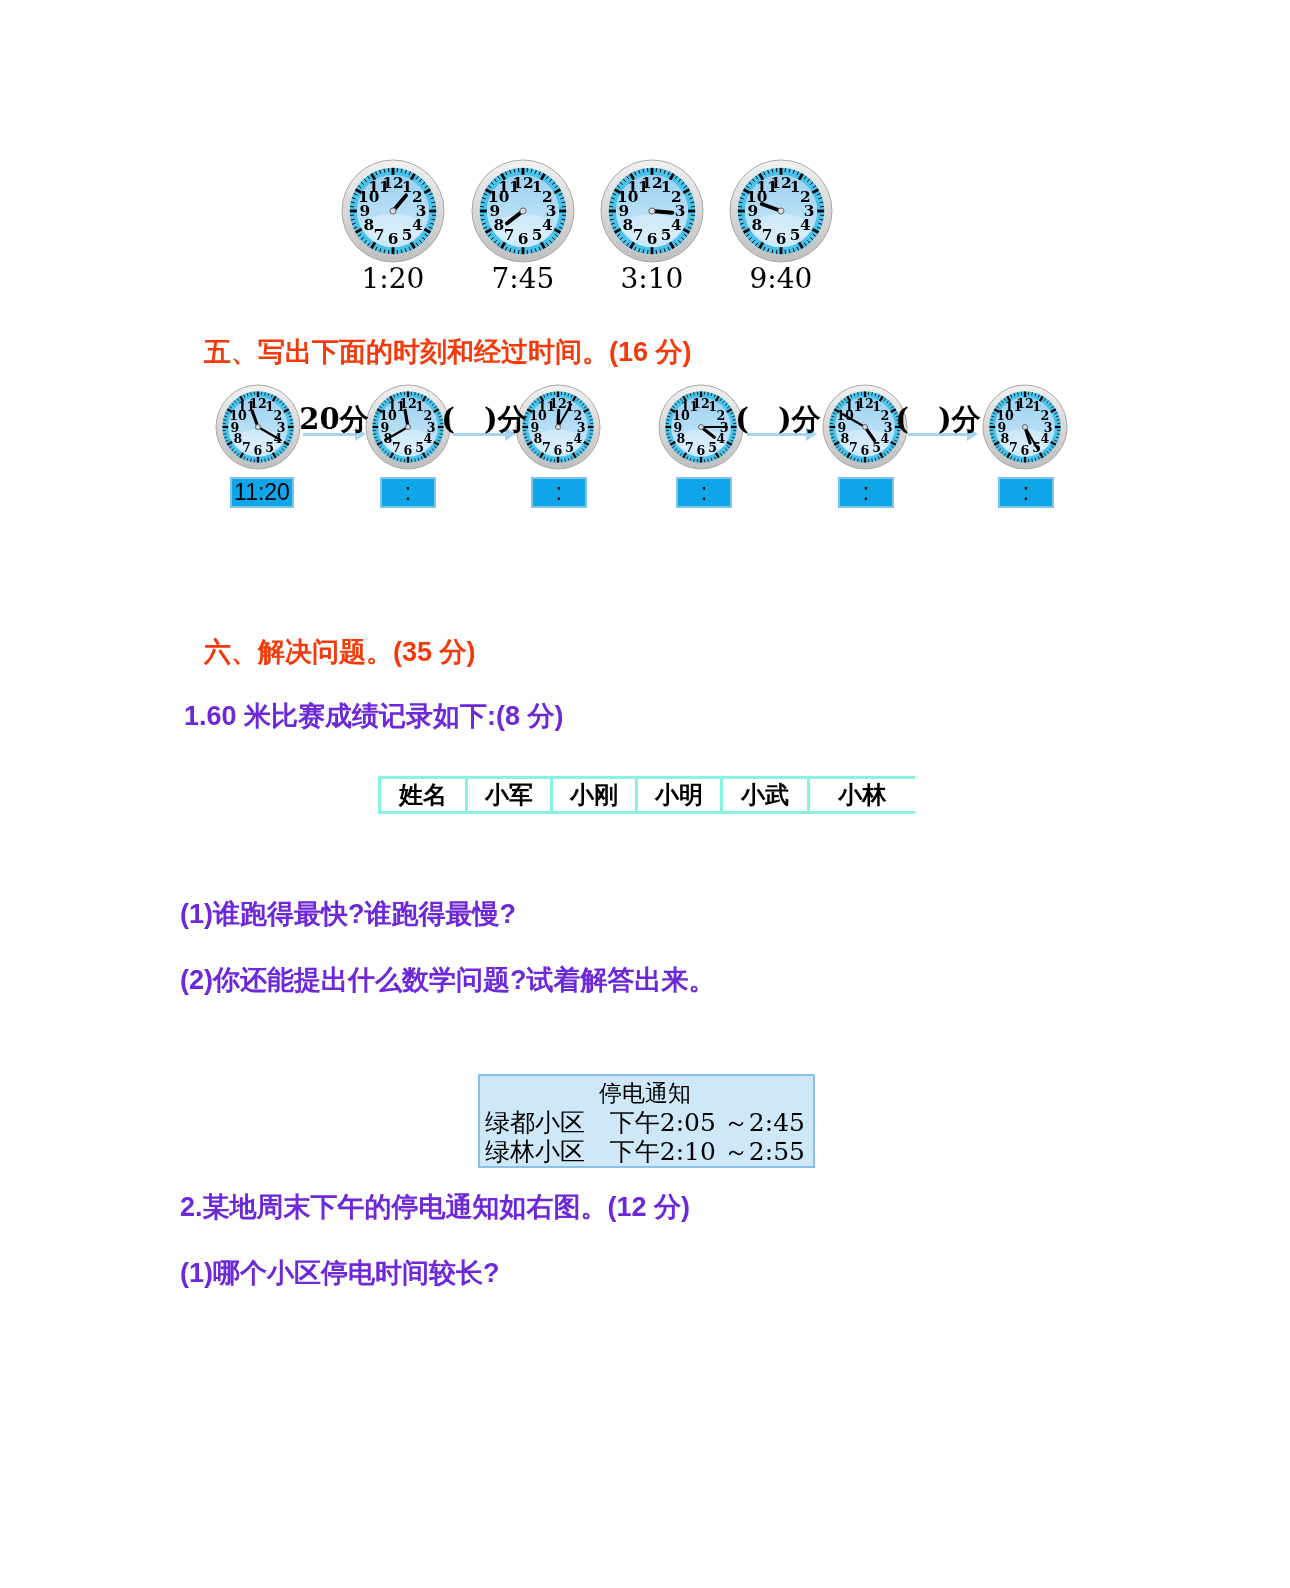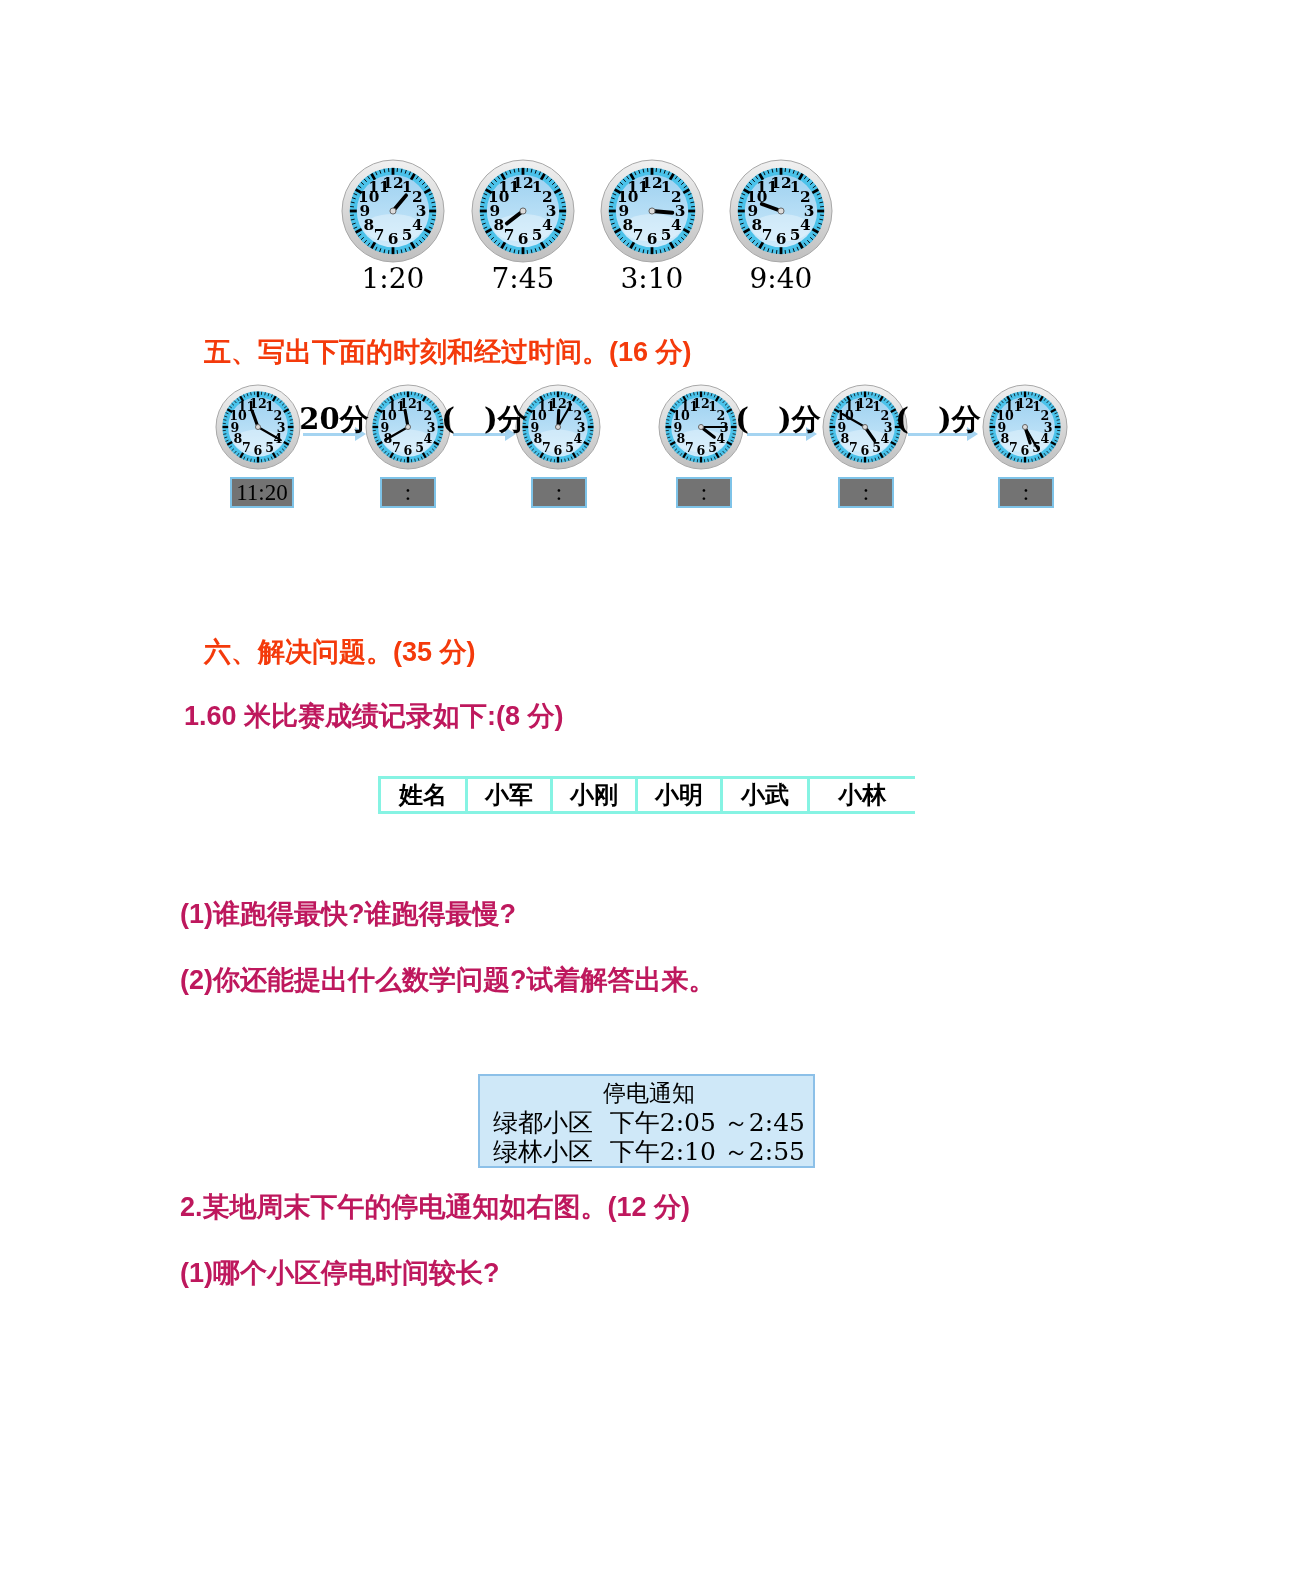--- a/index.html
+++ b/index.html
@@ -1,34 +1,34 @@
 <!DOCTYPE html>
 <html style="--red: #f43a0b; --arrow: #a5d4f1; --boxborder: #7ec3e8; --tableline: #86f3e3; --noticebg: #cfe8f8; --noticeborder: #8cc0e8;"><head>
 <meta charset="utf-8">
 <style>
   html,body{margin:0;padding:0;background:#ffffff;}
   .page{position:relative;width:1290px;height:1588px;background:#ffffff;overflow:hidden;
         font-family:"Liberation Sans",sans-serif;color:#000;}
   .abs{position:absolute;}
   .heading{font-size:27px;font-weight:bold;color:var(--red);white-space:nowrap;margin-left:20px;}
-  .qtext{font-size:27px;font-weight:bold;color:#be185d;white-space:nowrap;}
+  .qtext{font-size:27px;font-weight:bold;color:#6d28d9;white-space:nowrap;}
   .tlabel{font-family:"DejaVu Serif",serif;font-size:28px;text-align:center;white-space:nowrap;}
   .arrow-label{font-family:"DejaVu Serif",serif;font-size:29px;font-weight:bold;text-align:center;white-space:nowrap;}
   .arrow{height:3px;background:var(--arrow);}
   .arrow::after{content:"";position:absolute;right:-10px;top:-6px;
       border-left:11px solid var(--arrow);border-top:7px solid transparent;border-bottom:7px solid transparent;}
-  .ans{border:2px solid var(--boxborder);height:27px;background:#737373;
+  .ans{border:2px solid var(--boxborder);height:27px;background:#0ea5e9;
        display:flex;align-items:center;justify-content:center;
-       font-family:Liberation Serif, serif;font-size:23px;}
+       font-family:Liberation Sans, sans-serif;font-size:23px;}
   .score-table{border-collapse:collapse;table-layout:fixed;}
   .score-table td{border:3px solid var(--tableline);height:30px;padding:0;
        text-align:center;vertical-align:middle;font-weight:bold;font-size:24px;white-space:nowrap;}
   .score-table td:last-child{border-right:none;}
   .notice{background:var(--noticebg);border:2px solid var(--noticeborder);
-       font-family:"DejaVu Serif",serif;box-sizing:border-box;padding:3px 8px 0 13px;}
+       font-family:"DejaVu Serif",serif;box-sizing:border-box;padding:3px 8px 0 5px;}
   .notice-title{text-align:center;font-size:23px;line-height:29px;}
   .notice-row{display:flex;font-size:25px;line-height:29px;white-space:nowrap;}
   .ntime{margin-left:auto;}
 </style>
 </head>
 <body>
 
 <div class="page">
 
   <svg width="0" height="0" style="position:absolute" aria-hidden="true">

